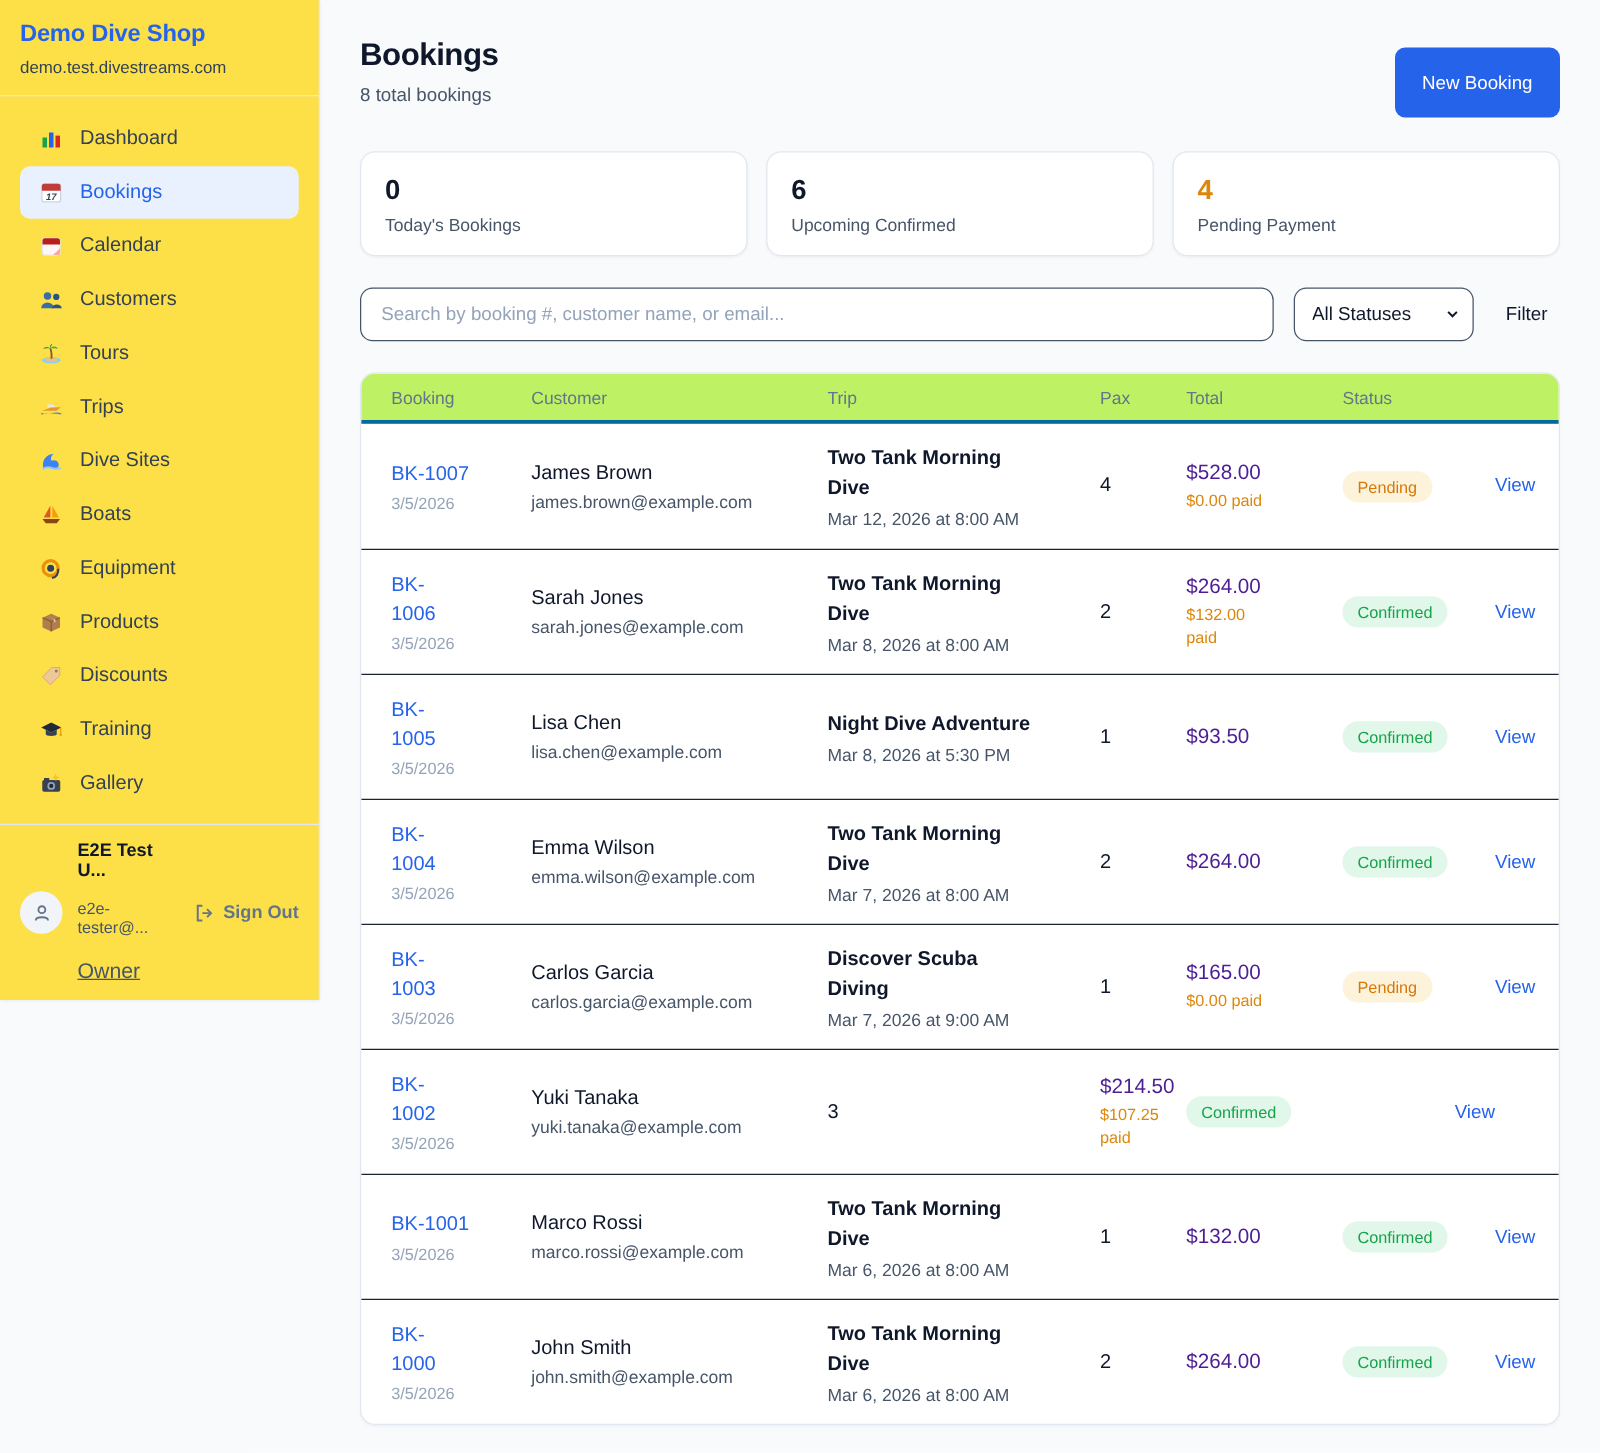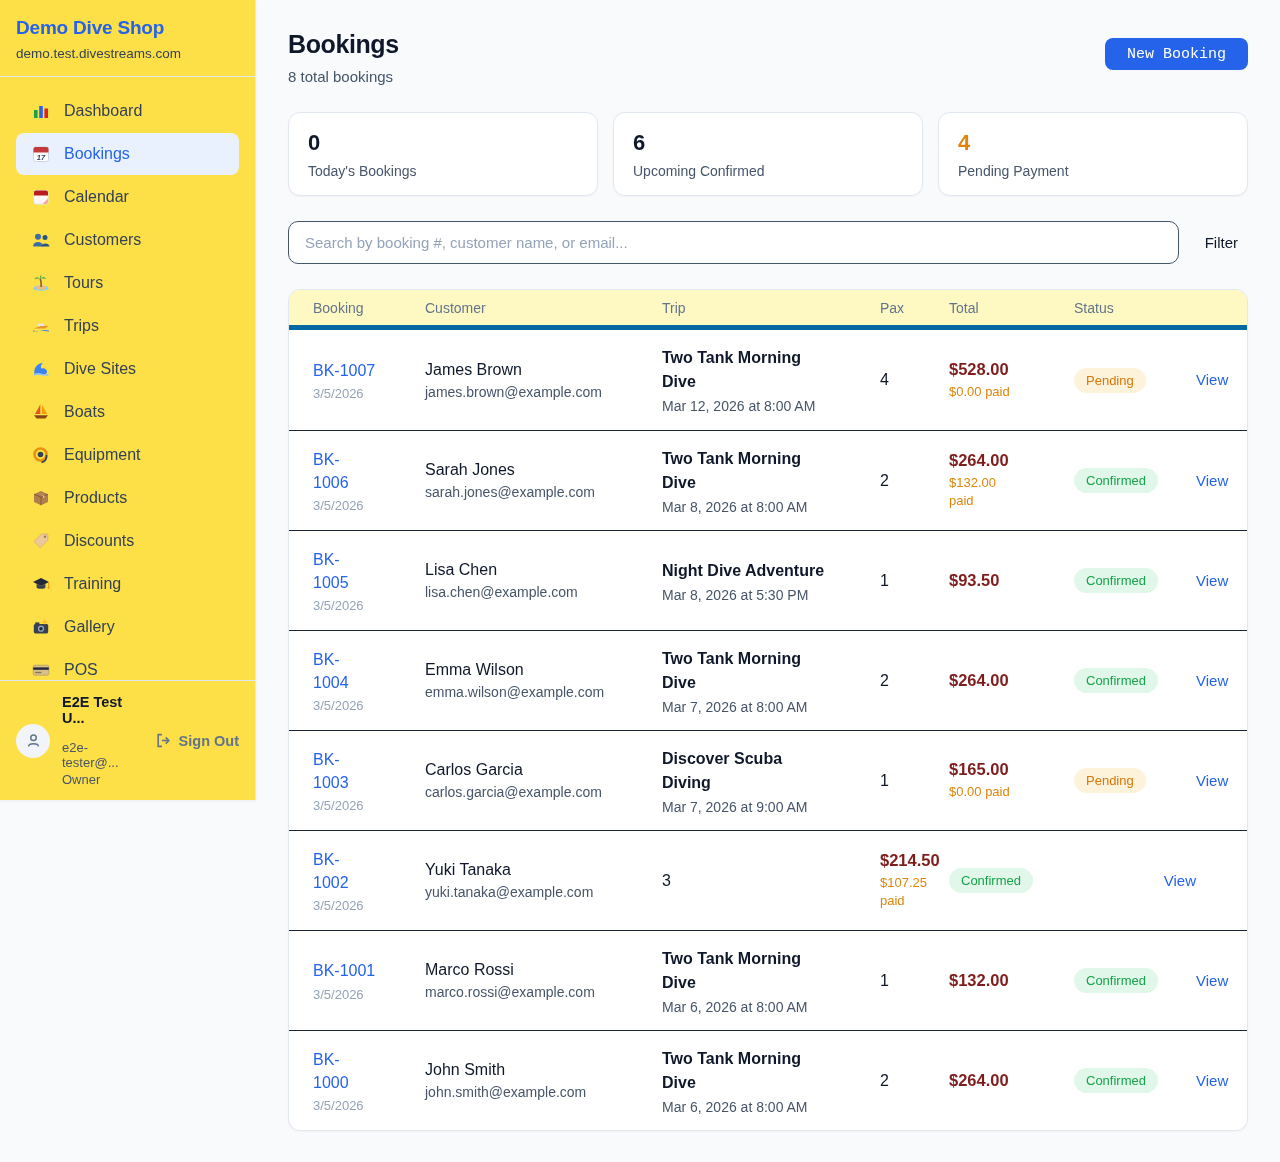--- a/index.html
+++ b/index.html
@@ -41,36 +41,36 @@
     display: flex; align-items: center; gap: 12px;
   }
   .avatar {
     width: 34px; height: 34px; border-radius: 50%;
     background: #f1f5f9; display: flex; align-items: center; justify-content: center;
     flex: 0 0 34px;
   }
   .ufield { flex: 1 1 auto; min-width: 0; }
   .uname { font-size: 14.5px; font-weight: 700; color: #0f172a; }
   .uemail { font-size: 13px; color: #475569; margin-top: 14px; }
-  .urole  { font-size: 13px; color: #475569; margin-top: 2px; }
+  .urole  { font-size: 17px; color: #475569; margin-top: 18px; text-decoration: underline; }
   .signout {
     display: inline-flex; align-items: center; gap: 7px;
     color: #64748b; font-size: 14.5px; cursor: pointer; white-space: nowrap; font-weight: bold;
   }
 
   
   .main { position: absolute; left: 256px; top: 0; width: 1024px; padding: 30px 32px 28px 32px; }
 
   .page-head { display: flex; align-items: flex-start; justify-content: space-between; }
   .page-title { font-size: 25px; font-weight: 700; letter-spacing: -.4px; color: #0f172a; }
   .page-sub { margin-top: 9px; font-size: 15px; color: #475569; }
   .btn-primary {
     background: #2563eb; color: #fff; border: none; cursor: pointer;
-    font-family: Liberation Mono, monospace; font-size: 15px; font-weight: 500;
-    padding: 0 22px; height: 32px; border-radius: 8px; margin-top: 8px;
+    font-family: Liberation Sans, sans-serif; font-size: 15px; font-weight: 500;
+    padding: 0 22px; height: 56px; border-radius: 8px; margin-top: 8px;
   }
 
   .stats { display: grid; grid-template-columns: 1fr 1fr 1fr; gap: 15px; margin-top: 27px; }
   .stat-card {
     background: #fff; border: 1px solid #e2e8f0; border-radius: 12px;
     padding: 17px 19px; box-shadow: 0 1px 2px rgba(15,23,42,.04); height: 84px;
   }
   .stat-value { font-size: 22px; font-weight: 700; color: #0f172a; }
   .stat-value.orange { color: #dd860b; }
   .stat-label { margin-top: 7px; font-size: 14px; color: #475569; }
@@ -94,33 +94,33 @@
   
   .table-card {
     margin-top: 25px; background: #fff; border: 1px solid #e2e8f0; border-radius: 12px;
     overflow: hidden; box-shadow: 0 1px 2px rgba(15,23,42,.04);
   }
   .tgrid {
     display: grid;
     grid-template-columns: 112px 237px 218px 69px 125px 122px 1fr;
     padding: 0 24px; align-items: center;
   }
-  .thead { height: 40px; background: #fef9c3; border-bottom: 5px solid #0369a1; }
+  .thead { height: 40px; background: #bef264; border-bottom: 3px solid #0369a1; }
   .thead .th { font-size: 14px; color: #64748b; }
   .trow { min-height: 100px; }
   .trow + .trow { border-top: 1px solid #1a2332; }
   .cell { padding-right: 14px; }
   .bid { color: #2563eb; font-size: 16px; font-weight: 500; white-space: pre-line; line-height: 1.45; display: inline-block; }
   .bdate { font-size: 13px; color: #94a3b8; margin-top: 4px; }
   .cname { font-size: 16px; color: #0f172a; }
   .cemail { font-size: 14px; color: #475569; margin-top: 5px; }
   .tname { font-size: 16px; font-weight: 600; color: #0f172a; white-space: pre-line; line-height: 1.5; }
   .tdt { font-size: 14px; color: #475569; margin-top: 4px; }
   .pax { font-size: 16px; color: #0f172a; }
-  .amt { font-size: 16.5px; font-weight: 700; color: #7f1d1d; }
+  .amt { font-size: 16.5px; font-weight: 400; color: #4c1d95; }
   .paid { font-size: 13px; color: #dd860b; margin-top: 4px; white-space: pre-line; line-height: 1.35; }
   .badge {
     display: inline-block; font-size: 13px; padding: 5px 12px; border-radius: 999px; white-space: nowrap;
   }
   .badge.pending { background: #fcf3da; color: #d97706; }
   .badge.confirmed { background: #e1f7ea; color: #16a34a; }
   .cell.view { text-align: right; padding-right: 0; }
   .viewlink { color: #2563eb; font-size: 15px; font-weight: 400; }
 </style>
 </head>
@@ -337,20 +337,28 @@
       <div class="stat-label">Upcoming Confirmed</div>
     </div>
     <div class="stat-card">
       <div class="stat-value orange">4</div>
       <div class="stat-label">Pending Payment</div>
     </div>
   </div>
 
   <div class="filter-row">
     <input class="search-input" type="text" placeholder="Search by booking #, customer name, or email..." style="">
+    <div class="select-wrap">
+      <select class="status-select">
+        <option>All Statuses</option>
+      </select>
+      <svg class="select-chevron" width="12" height="12" viewBox="0 0 12 12" fill="none" stroke="#0f172a" stroke-width="1.6">
+        <path d="M2.5 4.5 L6 8 L9.5 4.5"></path>
+      </svg>
+    </div>
     <span class="filter-label">Filter</span>
   </div>
 
   <div class="table-card">
     <div class="tgrid thead">
       <div class="th">Booking</div>
       <div class="th">Customer</div>
       <div class="th">Trip</div>
       <div class="th">Pax</div>
       <div class="th">Total</div>

